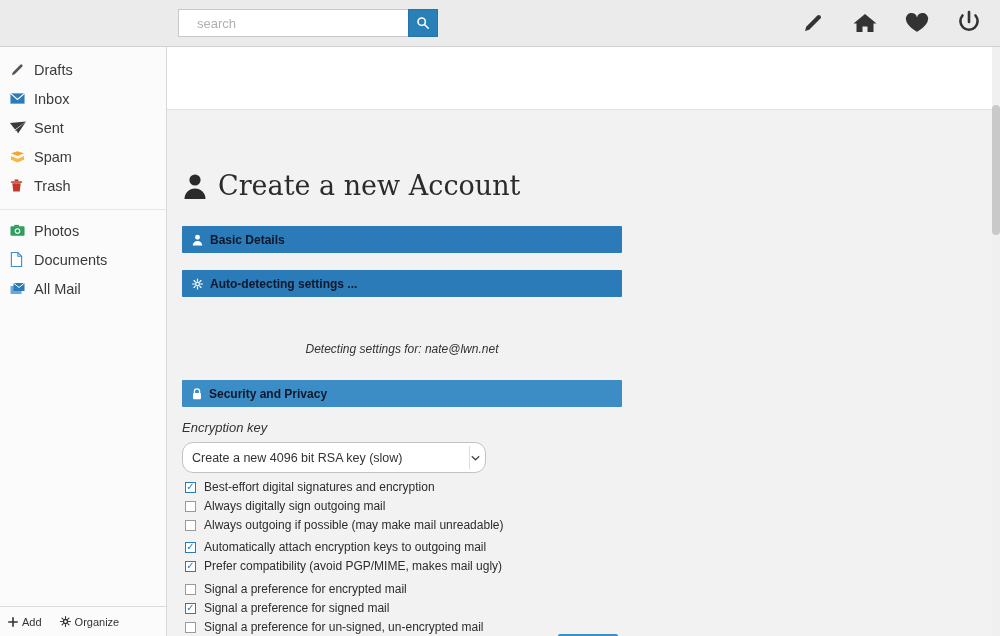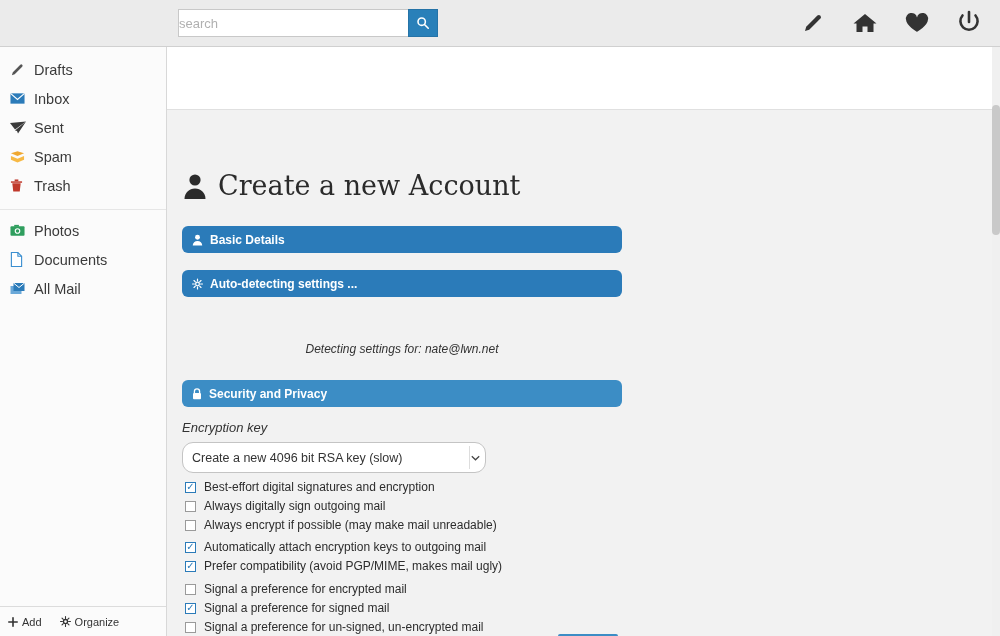--- a/index.html
+++ b/index.html
@@ -23,21 +23,21 @@
     width: 260px; height: 28px;
     display: flex;
   }
   .search-input {
     width: 230px; height: 28px;
     border: 1px solid #c8c8c8;
     border-right: none;
     background: #fff;
     font-size: 13px;
     color: #333;
-    padding: 0 0;
+    padding: 0 18px;
     outline: none;
     font-family: "Liberation Sans", sans-serif;
   }
   .search-input::placeholder { color: #b0b0b0; }
   .search-btn {
     width: 30px; height: 28px;
     background: #2980b9;
     border: 1px solid #2573a7;
     color: #fff;
     display: flex; align-items: center; justify-content: center;
@@ -123,27 +123,27 @@
     font-size: 27px; color: #2b2b2b;
     font-family: "DejaVu Serif", serif;
     font-weight: normal;
   }
   .page-title .pt-ico { display: flex; align-items: center; }
 
   .bar {
     position: absolute; left: 15px;
     width: 440px; height: 27px;
     background: #2b7bb9;
-    color: #ffffff;
+    color: #0f172a;
     font-size: 12px; font-weight: bold;
     display: flex; align-items: center;
     padding-left: 10px;
     gap: 7px;
     cursor: pointer;
-    border-radius: 6px;
+    border-radius: 1px;
   }
   .bar.basic   { top: 116px; }
   .bar.auto    { top: 160px; }
   .bar.sec     { top: 270px; background: #3c8dc5; }
 
   .detecting {
     position: absolute; left: 15px; top: 232px;
     width: 440px;
     text-align: center;
     font-size: 12px;
@@ -431,21 +431,21 @@
       <div class="cb-row">
         <span class="cbx checked">✓</span>
         <span class="cb-label">Best-effort digital signatures and encryption</span>
       </div>
       <div class="cb-row">
         <span class="cbx"></span>
         <span class="cb-label">Always digitally sign outgoing mail</span>
       </div>
       <div class="cb-row">
         <span class="cbx"></span>
-        <span class="cb-label">Always encrypt if possible (may make mail unreadable)</span>
+        <span class="cb-label">Always outgoing if possible (may make mail unreadable)</span>
       </div>
     </div>
 
     <div class="cb-group g2">
       <div class="cb-row">
         <span class="cbx checked">✓</span>
         <span class="cb-label">Automatically attach encryption keys to outgoing mail</span>
       </div>
       <div class="cb-row">
         <span class="cbx checked">✓</span>

